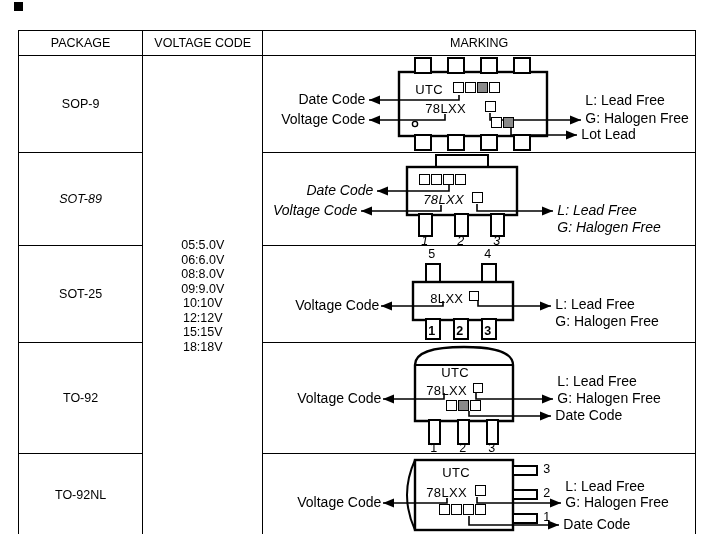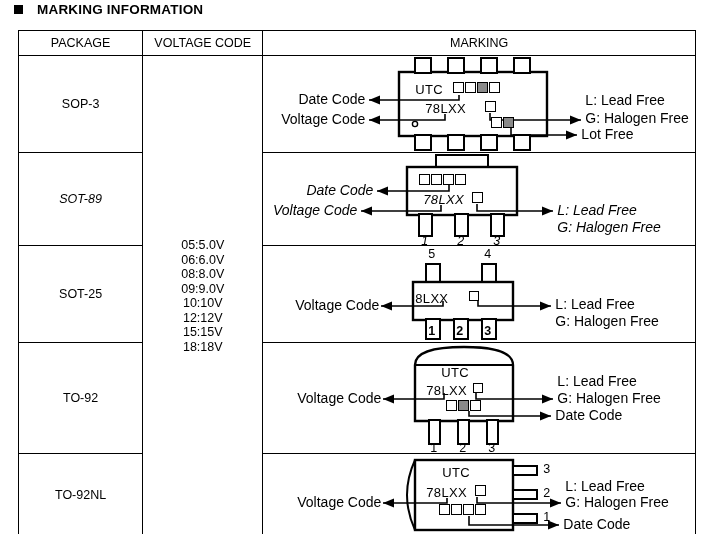--- a/index.html
+++ b/index.html
@@ -39,40 +39,39 @@
   .bx{width:11px;height:11px;border:1.4px solid #000;background:#fff;box-sizing:border-box;}
   .bx.fill{background:#8a8a8a;}
   .bx.sm{width:10px;height:10px;}
   .code-text{position:absolute;font-size:13px;white-space:nowrap;letter-spacing:.3px;}
 </style>
 </head>
 <body>
 
 <div id="heading">
   <span class="bullet"></span>
-  <span class="htext">MARKING INFORMATION</span>
 </div>
 
 <table id="marking-table">
   <colgroup>
     <col class="col-pkg">
       <col class="col-volt">
       <col class="col-mark">
   </colgroup>
   <thead>
     <tr>
       <td>PACKAGE</td>
       <td>VOLTAGE CODE</td>
       <td>MARKING</td>
     </tr>
   </thead>
   <tbody>
 
     <tr style="height:96px;">
-      <td class="pkg-name">SOP-3</td>
+      <td class="pkg-name">SOP-9</td>
       <td class="volt-cell" rowspan="5">
         <div class="volt-list">
           <span>05:5.0V</span>
           <span>06:6.0V</span>
           <span>08:8.0V</span>
           <span>09:9.0V</span>
           <span>10:10V</span>
           <span>12:12V</span>
           <span>15:15V</span>
           <span>18:18V</span>
@@ -124,21 +123,21 @@
 
           <div class="boxrow" style="left:228px;top:61px;">
             <span class="bx"></span>
             <span class="bx fill"></span>
           </div>
 
           <span class="lbl lbl-r" style="left:18px;top:37px;width:84px;">Date Code</span>
           <span class="lbl lbl-r" style="left:8px;top:57px;width:94px;">Voltage Code</span>
           <span class="lbl" style="left:322px;top:38px;">L: Lead Free</span>
           <span class="lbl" style="left:322px;top:56px;">G: Halogen Free</span>
-          <span class="lbl" style="left:318px;top:72px;">Lot Free</span>
+          <span class="lbl" style="left:318px;top:72px;">Lot Lead</span>
         </div>
       </td>
     </tr>
 
     <tr style="height:92px;font-style:italic;">
       <td class="pkg-name">SOT-89</td>
       <td class="mark-cell">
         <div class="diagram" style="height:92px;">
           <svg width="432" height="92" viewBox="0 0 432 92">
 
@@ -199,21 +198,21 @@
             <rect x="191" y="73" width="14" height="20" fill="#fff" stroke="#000" stroke-width="2"></rect>
             <rect x="219" y="73" width="14" height="20" fill="#fff" stroke="#000" stroke-width="2"></rect>
 
             <path d="M180 55 L180 60 L118 60" fill="none" stroke="#000" stroke-width="1.6"></path>
             <path d="M118 60 l11 -4.5 v9 z" fill="#000"></path>
 
             <path d="M215 55 L215 60 L288 60" fill="none" stroke="#000" stroke-width="1.6"></path>
             <path d="M288 60 l-11 -4.5 v9 z" fill="#000"></path>
           </svg>
 
-          <span class="code-text" style="left:152px;top:45px;">8LXX</span>
+          <span class="code-text" style="left:167px;top:45px;">8LXX</span>
           <div class="boxrow" style="left:206px;top:45px;">
             <span class="bx sm"></span>
           </div>
 
           <span class="lbl lbl-r" style="left:22px;top:53px;width:94px;">Voltage Code</span>
           <span class="lbl" style="left:292px;top:52px;">L: Lead Free</span>
           <span class="lbl" style="left:292px;top:69px;">G: Halogen Free</span>
 
           <span class="lbl" style="left:165px;top:2px;font-size:12.5px;">5</span>
           <span class="lbl" style="left:221px;top:2px;font-size:12.5px;">4</span>

